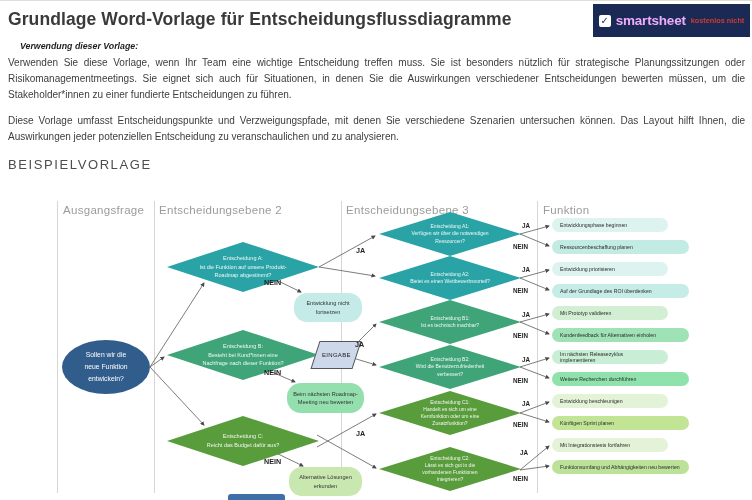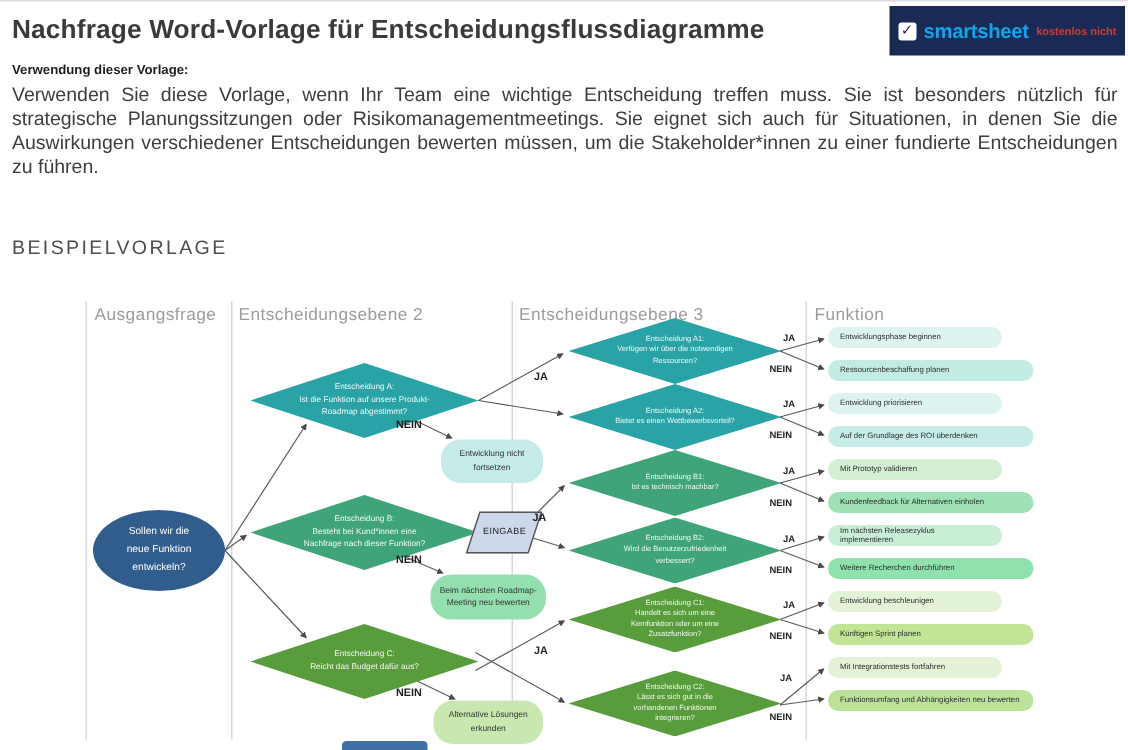--- a/index.html
+++ b/index.html
@@ -5,26 +5,26 @@
   html,body{margin:0;padding:0;}
   body{
     width:752px;height:500px;position:relative;overflow:hidden;
     background:#ffffff;border-top:1px solid #ddd;box-sizing:border-box;
     font-family:"Liberation Sans","DejaVu Sans",sans-serif;color:#333;
   }
   
   .title{position:absolute;left:8px;top:8px;font-size:17.5px;font-weight:600;color:#3a3a3a;margin:0;letter-spacing:.1px;}
   .brand{position:absolute;right:2px;top:3px;width:157px;height:33px;display:flex;align-items:center;justify-content:center;gap:5px;}
   .brand-check{width:12px;height:12px;background:#fff;border-radius:2px;color:#1b2a55;font-size:10px;line-height:12px;text-align:center;font-weight:bold;}
-  .brand-name{color:#0ea5e9;font-size:13.5px;font-weight:600;letter-spacing:-.2px;}
+  .brand-name{color:#f0abfc;font-size:13.5px;font-weight:600;letter-spacing:-.2px;}
   .brand-cta{font-size:7.3px;font-weight:bold;}
   
   .intro{position:absolute;left:8px;top:40px;width:737px;}
-  .ihead{font-size:8.8px;font-weight:bold;color:#1d1d1d;margin:0 0 3px;line-height:11px;}
-  .ibody{font-size:13px;color:#3d3d3d;margin:0 0 10px;line-height:16px;text-align:justify;}
+  .ihead{font-size:8.8px;font-weight:bold;color:#1d1d1d;margin:0 12px 3px;line-height:11px;font-style:italic;}
+  .ibody{font-size:10px;color:#3d3d3d;margin:0 0 10px;line-height:16px;text-align:justify;}
   .example{position:absolute;left:8px;top:156px;font-size:13px;font-weight:400;color:#4d4d4d;letter-spacing:1.6px;margin:0;}
   
   .vline{position:absolute;top:200px;height:292px;width:1px;background:#d6d6d6;}
   .vl1{left:57px;} .vl2{left:154px;} .vl3{left:341px;} .vl4{left:537px;}
   .colh{position:absolute;top:203px;font-size:11.5px;color:#9c9c9c;letter-spacing:.3px;}
   .ch1{left:63px;} .ch2{left:159px;} .ch3{left:346px;} .ch4{left:543px;}
   svg.wires{position:absolute;left:0;top:0;width:752px;height:500px;}
   
   .node{position:absolute;display:flex;align-items:center;justify-content:center;text-align:center;}
   .node span{white-space:pre-line;}
@@ -57,31 +57,32 @@
   .l2j{left:522px;top:265px;} .l2n{left:513px;top:286px;}
   .l3j{left:522px;top:310px;} .l3n{left:513px;top:331px;}
   .l4j{left:522px;top:355px;} .l4n{left:513px;top:376px;}
   .l5j{left:522px;top:399px;} .l5n{left:513px;top:420px;}
   .l6j{left:520px;top:448px;} .l6n{left:513px;top:474px;}
   .cutoff{position:absolute;left:228px;top:493px;width:57px;height:7px;border-radius:3px 3px 0 0;}
 </style>
 </head>
 <body>
 
-<h1 class="title">Nachfrage Word-Vorlage für Entscheidungsflussdiagramme</h1>
+<h1 class="title">Grundlage Word-Vorlage für Entscheidungsflussdiagramme</h1>
 
 <div class="brand" style="background:#1b2a55">
   <span class="brand-check">✓</span>
   <span class="brand-name">smartsheet</span>
   <span class="brand-cta" style="color:#cf3b30">kostenlos nicht</span>
 </div>
 
 <div class="intro">
   <p class="ihead">Verwendung dieser Vorlage:</p>
   <p class="ibody">Verwenden Sie diese Vorlage, wenn Ihr Team eine wichtige Entscheidung treffen muss. Sie ist besonders nützlich für strategische Planungssitzungen oder Risikomanagementmeetings. Sie eignet sich auch für Situationen, in denen Sie die Auswirkungen verschiedener Entscheidungen bewerten müssen, um die Stakeholder*innen zu einer fundierte Entscheidungen zu führen.</p>
+  <p class="ibody">Diese Vorlage umfasst Entscheidungspunkte und Verzweigungspfade, mit denen Sie verschiedene Szenarien untersuchen können. Das Layout hilft Ihnen, die Auswirkungen jeder potenziellen Entscheidung zu veranschaulichen und zu analysieren.</p>
 </div>
 
 <h2 class="example">BEISPIELVORLAGE</h2>
 
 <div class="vline vl1"></div>
 <div class="vline vl2"></div>
 <div class="vline vl3"></div>
 <div class="vline vl4"></div>
 
 <span class="colh ch1">Ausgangsfrage</span>

